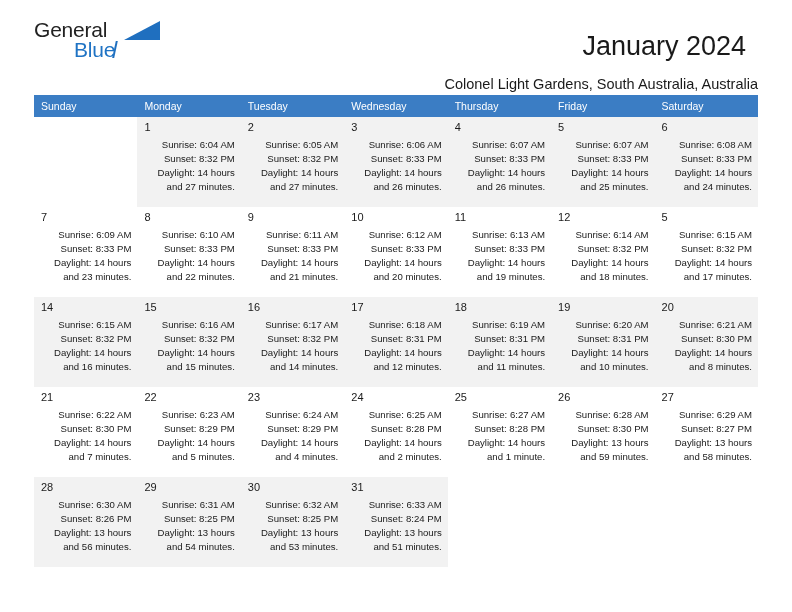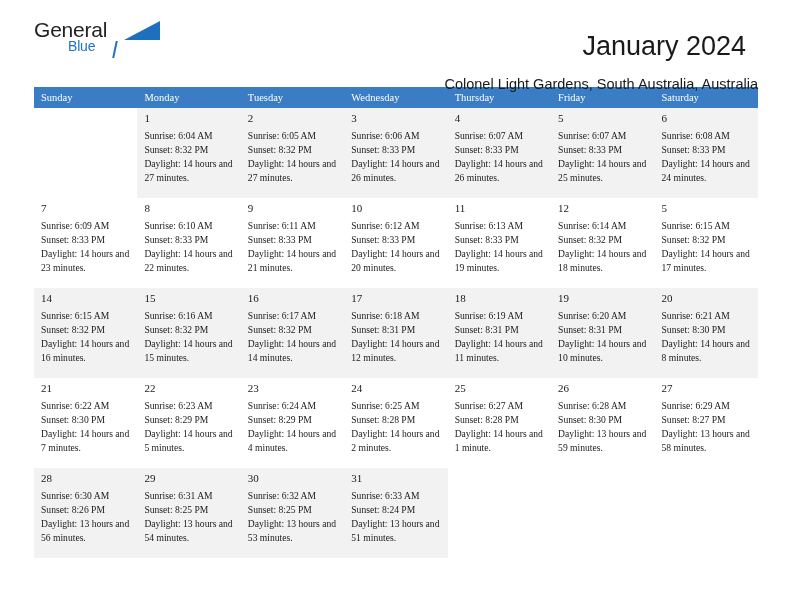--- a/index.html
+++ b/index.html
@@ -39,23 +39,23 @@
   .brand-general {
     position: absolute;
     left: 0;
     top: 0;
     font-size: 21px;
     letter-spacing: -0.2px;
     color: #222222;
   }
   .brand-blue {
     position: absolute;
-    left: 34px;
+    left: 40px;
     top: 20px;
-    font-size: 14px;
+    font-size: 21px;
     letter-spacing: -0.2px;
     color: #1f73c4;
   }
   .brand-tri {
     position: absolute;
     left: 90px;
     top: 3px;
     width: 0;
     height: 0;
     border-style: solid;
@@ -88,22 +88,21 @@
     line-height: 20px;
     margin: 8px 0 8px 0;
     white-space: nowrap;
   }
 
   
   .calendar {
     width: 724px;
     border-collapse: collapse;
     table-layout: fixed;
-    margin-top: 17px;
-    font-family: Liberation Serif, serif;
+    margin-top: 25px;
   }
   .calendar th {
     background: #3b7dc4;
     color: #ffffff;
     font-size: 10.5px;
     font-weight: normal;
     text-align: left;
     padding: 5px 0 5px 7px;
     height: 11px;
     border: none;
@@ -134,20 +133,21 @@
     font-size: 11px;
     color: #1a1a1a;
     line-height: 15px;
     margin-bottom: 3px;
   }
   .dayinfo {
     font-size: 9.6px;
     color: #1a1a1a;
     line-height: 14px;
     white-space: pre-line;
+    text-align: right;
   }
   .empty .cell-inner {
     background: transparent;
   }
 </style>
 </head>
 <body>
 
 <div class="page">
 

